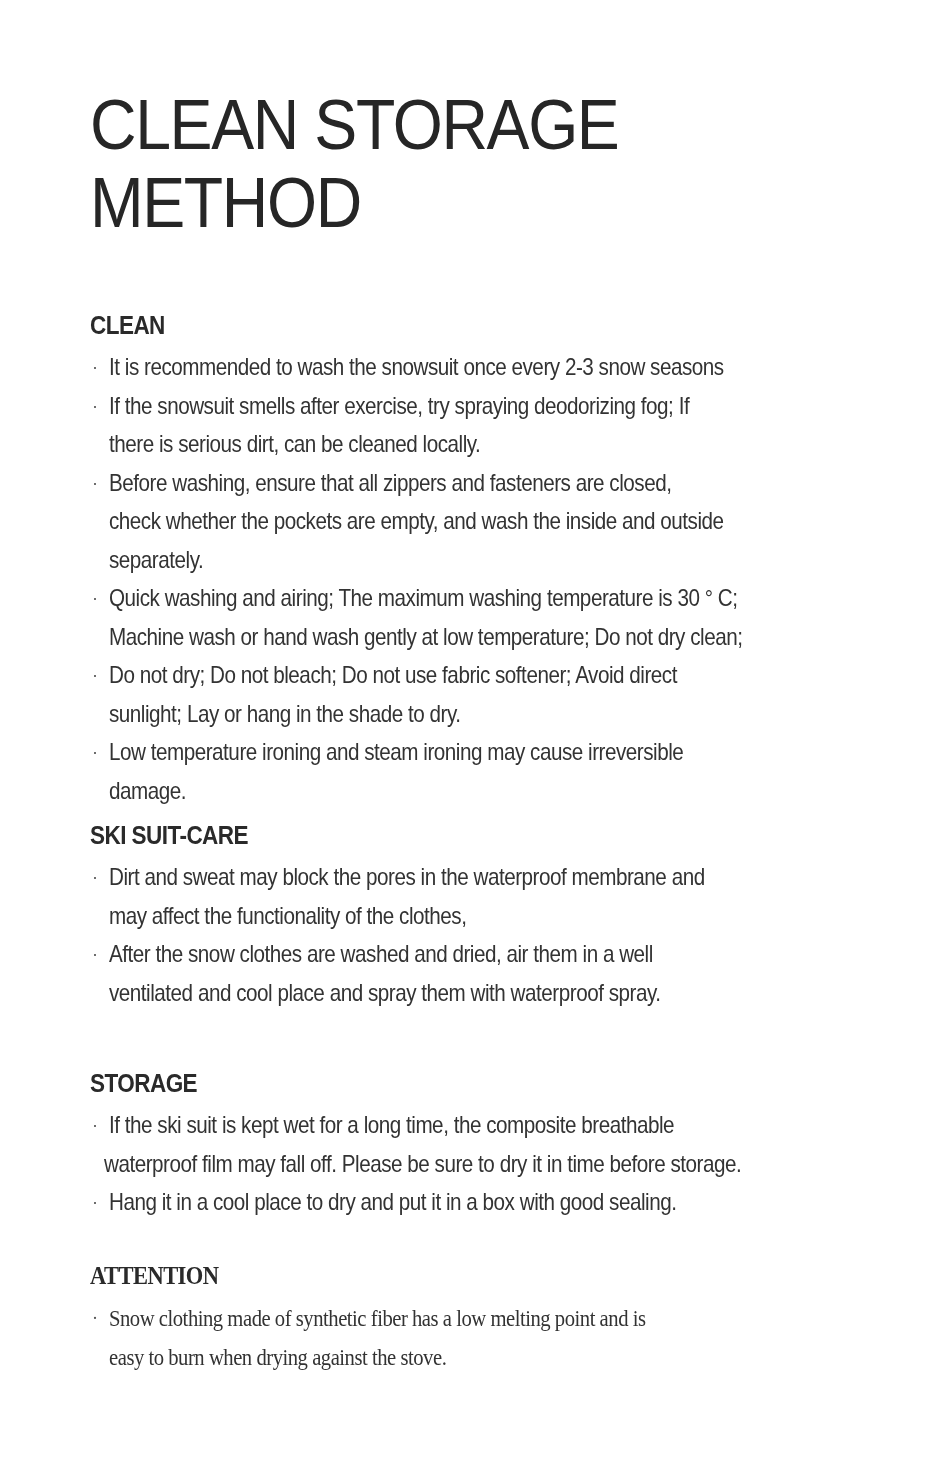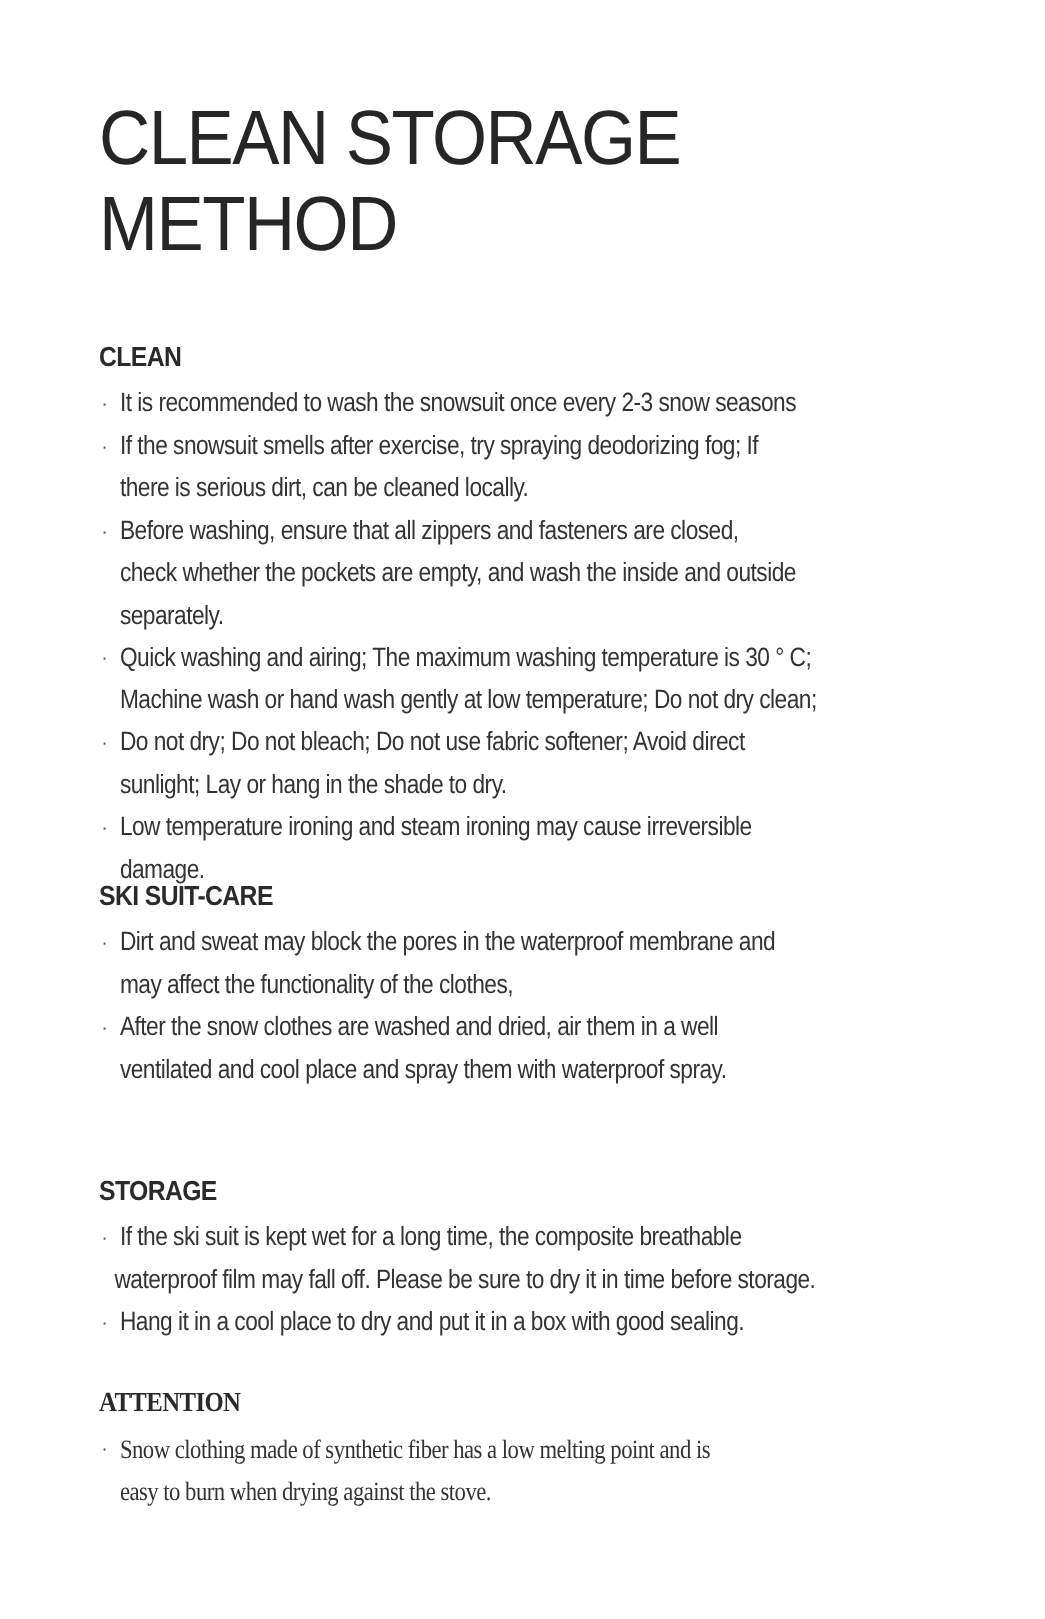--- a/index.html
+++ b/index.html
@@ -119,21 +119,21 @@
         <span class="line">sunlight; Lay or hang in the shade to dry.</span>
       </li>
       <li class="bullet-item">
         <span class="bullet-dot">·</span>
         <span class="line">Low temperature ironing and steam ironing may cause irreversible</span>
         <span class="line">damage.</span>
       </li>
     </ul>
   </section>
 
-  <section class="section" style="top:800px;">
+  <section class="section" style="top:820px;">
     <h2 class="section-heading">SKI SUIT-CARE</h2>
     <ul class="bullet-list">
       <li class="bullet-item">
         <span class="bullet-dot">·</span>
         <span class="line">Dirt and sweat may block the pores in the waterproof membrane and</span>
         <span class="line">may affect the functionality of the clothes,</span>
       </li>
       <li class="bullet-item">
         <span class="bullet-dot">·</span>
         <span class="line">After the snow clothes are washed and dried, air them in a well</span>

